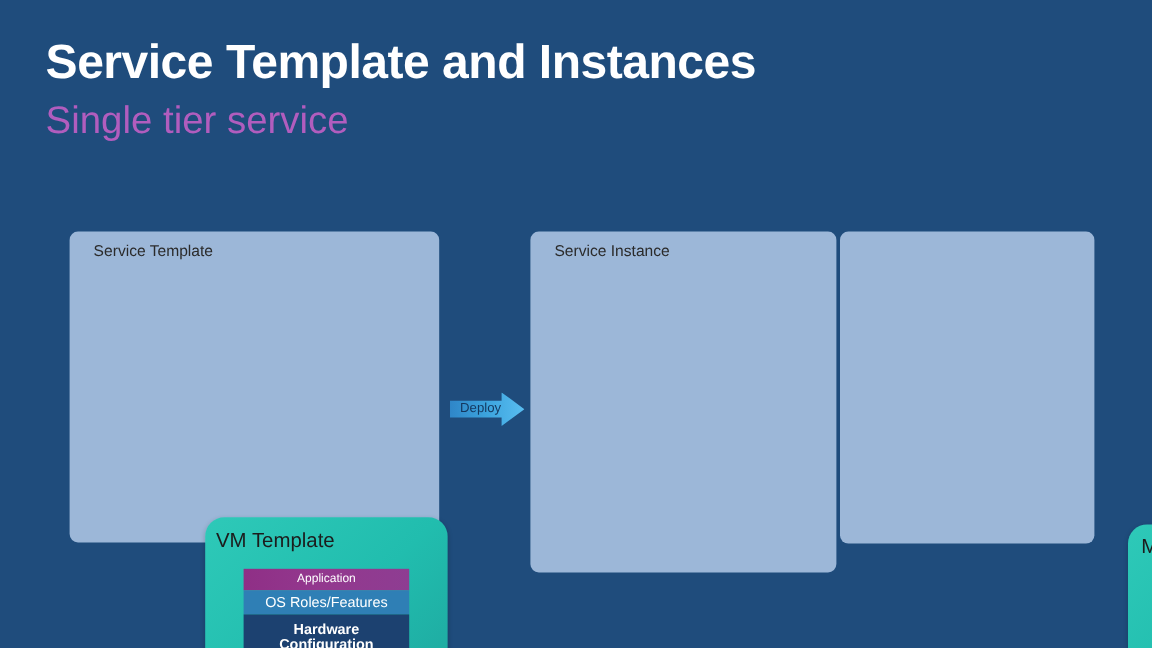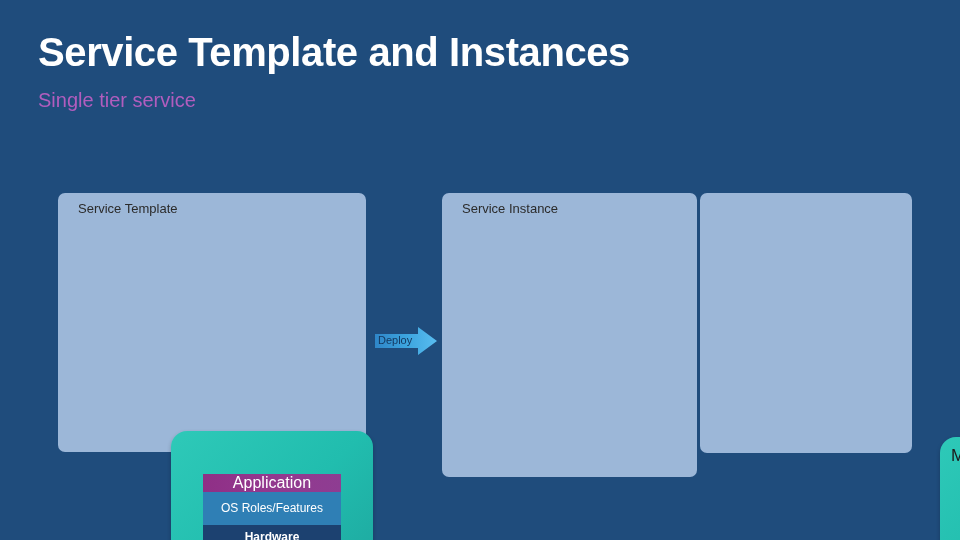--- a/index.html
+++ b/index.html
@@ -34,21 +34,21 @@
     letter-spacing: -0.4px;
     line-height: 48px;
     white-space: nowrap;
   }
   #subtitle {
     position: absolute;
     left: 38px;
     top: 64px;
     width: 880px;
     color: #b15dbe;
-    font-size: 20px;
+    font-size: 32px;
     font-weight: 400;
     line-height: 40px;
     white-space: nowrap;
   }
 
   
   .panel {
     position: absolute;
     background: #9cb7d8;
     border-radius: 7px;
@@ -141,59 +141,60 @@
   }
   .layer.hw {
     background: #1c4170;
     font-weight: bold;
   }
   .layer.os {
     background: #f0b400;
   }
 
   
-  #stack-vm .l-app   { height: 18px; font-size: 16px; }
-  #stack-vm .l-roles { height: 33px; font-size: 12px; }
+  #stack-vm .l-app   { height: 18px; font-size: 10px; }
+  #stack-vm .l-roles { height: 20px; font-size: 12px; }
   #stack-vm .l-hw    { height: 38px; font-size: 12px; }
   #stack-vm .l-os    { height: 20px; font-size: 12px; }
 
   
   #deploy-arrow {
     position: absolute;
     left: 375px;
     top: 311px;
     width: 62px;
     height: 28px;
   }
   #deploy-arrow svg { display: block; }
   #deploy-label {
     position: absolute;
     left: 378px;
     top: 318px;
     width: 45px;
-    text-align: left;
+    text-align: center;
     color: #14375e;
     font-size: 11px;
     font-weight: 400;
     white-space: nowrap;
     pointer-events: none;
   }
 </style>
 </head>
 <body>
 
 <div id="slide">
 
   <div id="title">Service Template and Instances</div>
   <div id="subtitle">Single tier service</div>
 
   <div class="panel" id="panel-template">
     <div class="panel-title">Service Template</div>
 
     <div class="card" id="card-vm">
+      <div class="card-title">VM Template</div>
 
       <div class="stack" id="stack-vm">
         <div class="layer app l-app">Application</div>
         <div class="layer roles l-roles">OS Roles/Features</div>
         <div class="layer hw l-hw">Hardware
 Configuration</div>
         <div class="layer os l-os">OS</div>
       </div>
     </div>
   </div>

